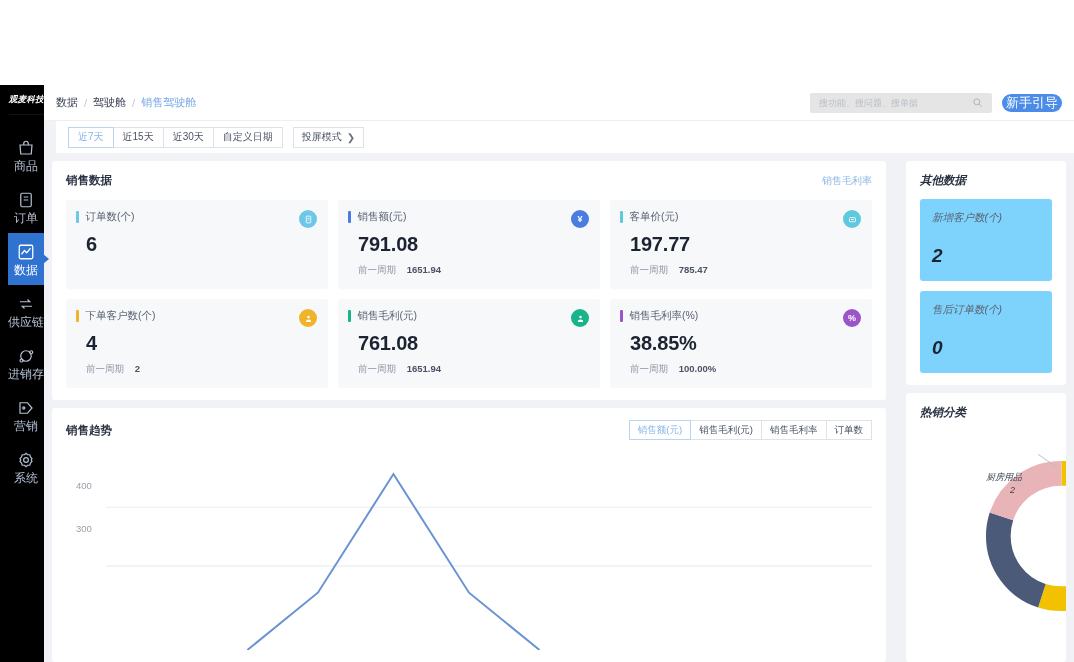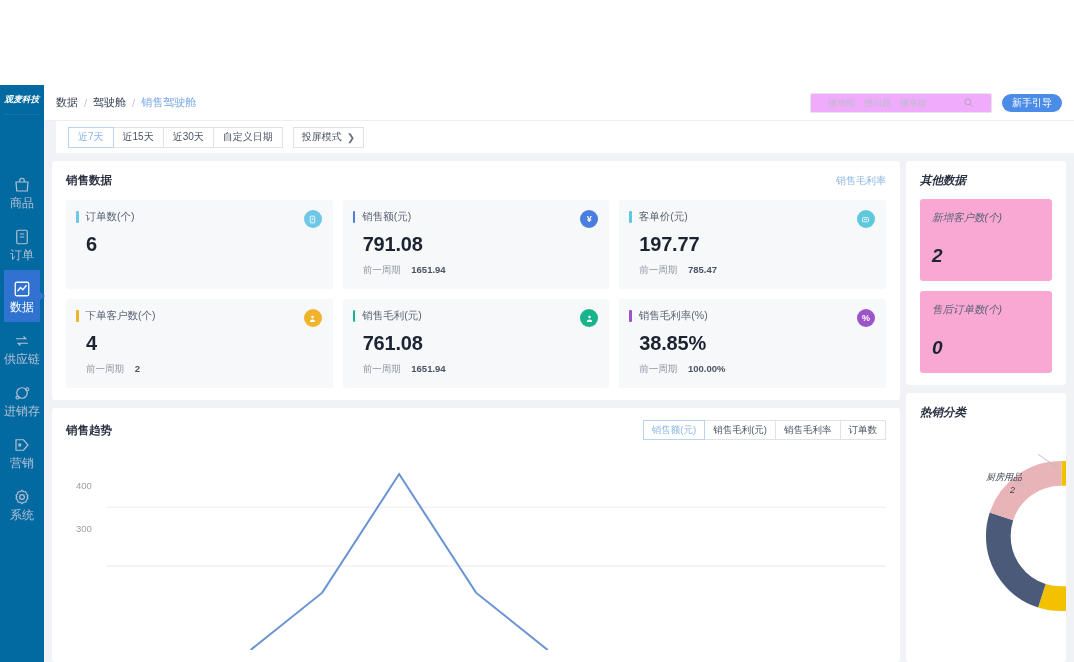--- a/index.html
+++ b/index.html
@@ -12,24 +12,23 @@
   #app {
     position: absolute; left: 0; top: 85px;
     width: 1074px; height: 577px;
     background: #f0f2f5;
     display: flex;
   }
 
   
   .sidebar {
     width: 44px; flex: 0 0 44px;
-    background: #0369a1;
+    background: #000000;
     display: flex; flex-direction: column;
-    align-items: center;
-    gap: 37px;
+    align-items: flex-end;
   }
   .logo {
     height: 30px; display: flex; align-items: center; justify-content: center;
     color: #fff; font-size: 8.5px; font-weight: bold; letter-spacing: .3px;
     font-style: italic;
     border-bottom: 1px solid rgba(255,255,255,.07);
   }
   .nav { margin-top: 14px; display: flex; flex-direction: column; }
   .nav-item {
     height: 52px; display: flex; flex-direction: column;
@@ -55,31 +54,31 @@
     padding: 0 12px 0 12px; flex: 0 0 36px;
     border-bottom: 1px solid #eceef1;
   }
   .crumbs { display: flex; align-items: center; gap: 6px; font-size: 11px; }
   .crumb { color: #333c4e; }
   .crumb.sep { color: #c3c8d1; }
   .crumb.cur { color: #77a7e6; }
   .topbar-right { margin-left: auto; display: flex; align-items: center; gap: 10px; }
   .search {
     width: 182px; height: 20px; border: 1px solid #e2e5ea; border-radius: 2px;
-    background: #f0abfc; display: flex; align-items: center; padding: 0 17px;
+    background: #e5e5e5; display: flex; align-items: center; padding: 0 8px;
   }
   .search input {
     border: none; outline: none; flex: 1; font-size: 9px; color: #333;
     font-family: inherit; background: transparent;
   }
   .search input::placeholder { color: #b8bdc7; }
   .search svg { width: 11px; height: 11px; stroke: #9aa0ab; fill: none; stroke-width: 1.6; }
   .guide-btn {
     width: 60px; height: 18px; border-radius: 9px; background: #4a8ce8;
-    color: #fff; font-size: 10px; display: flex; align-items: center;
+    color: #fff; font-size: 13px; display: flex; align-items: center;
     justify-content: center; cursor: pointer; border: none;
     font-family: inherit;
   }
 
   .filterbar {
     height: 32px; background: #fff; display: flex; align-items: center;
     padding: 0 12px; flex: 0 0 32px; margin-left: 12px;
   }
   .seg { display: flex; }
   .seg-btn {
@@ -91,21 +90,21 @@
   .seg-btn.active { color: #87b4e8; border-color: #b9d4f0; position: relative; z-index: 2; }
   .cast-btn {
     height: 21px; padding: 0 8px; margin-left: 10px;
     border: 1px solid #dfe3e9; background: #fff; font-size: 10px;
     color: #4a5263; display: flex; align-items: center; gap: 5px;
     cursor: pointer; font-family: inherit;
   }
   .cast-btn .chev { font-size: 10px; color: #6b7280; }
 
   .content {
-    flex: 1; padding: 8px 8px 0 8px; display: flex; gap: 6px; min-height: 0;
+    flex: 1; padding: 8px 8px 0 8px; display: flex; gap: 20px; min-height: 0;
   }
   .col-left { flex: 1; display: flex; flex-direction: column; gap: 8px; min-width: 0; }
   .col-right { width: 160px; flex: 0 0 160px; display: flex; flex-direction: column; gap: 8px; font-style: italic; }
 
   .panel { background: #fff; border-radius: 3px; padding: 12px 14px; }
   .panel-head { display: flex; align-items: center; }
   .panel-title { font-size: 11.5px; font-weight: bold; color: #2b3243; }
   .panel-action { margin-left: auto; font-size: 10px; color: #8fb6e4; cursor: pointer; }
 
   
@@ -124,21 +123,21 @@
   .kpi-prev { margin: 8px 0 0 10px; font-size: 9.5px; color: #8d94a3; }
   .kpi-prev .pv { margin-left: 8px; color: #4b5263; font-weight: bold; }
   .kpi-icon {
     position: absolute; right: 11px; top: 10px; width: 18px; height: 18px;
     border-radius: 50%; display: flex; align-items: center; justify-content: center;
     color: #fff; font-size: 10px;
   }
   .kpi-icon svg { width: 9px; height: 9px; }
 
   
-  .mini { background: #f9a8d4; border-radius: 3px; padding: 12px 12px 14px 12px; margin-top: 11px; }
+  .mini { background: #7dd3fc; border-radius: 3px; padding: 12px 12px 14px 12px; margin-top: 11px; }
   .mini + .mini { margin-top: 10px; }
   .mini-label { font-size: 10.5px; color: #5b6374; }
   .mini-value { font-size: 19px; font-weight: bold; color: #1c2331; margin-top: 20px; }
 
   
   .trend { flex: 1; display: flex; flex-direction: column; min-height: 0; }
   .tabs { margin-left: auto; display: flex; }
   .tab {
     height: 20px; padding: 0 8px; border: 1px solid #dfe3e9; border-left: none;
     background: #fff; font-size: 9.5px; color: #4a5263; display: flex;

